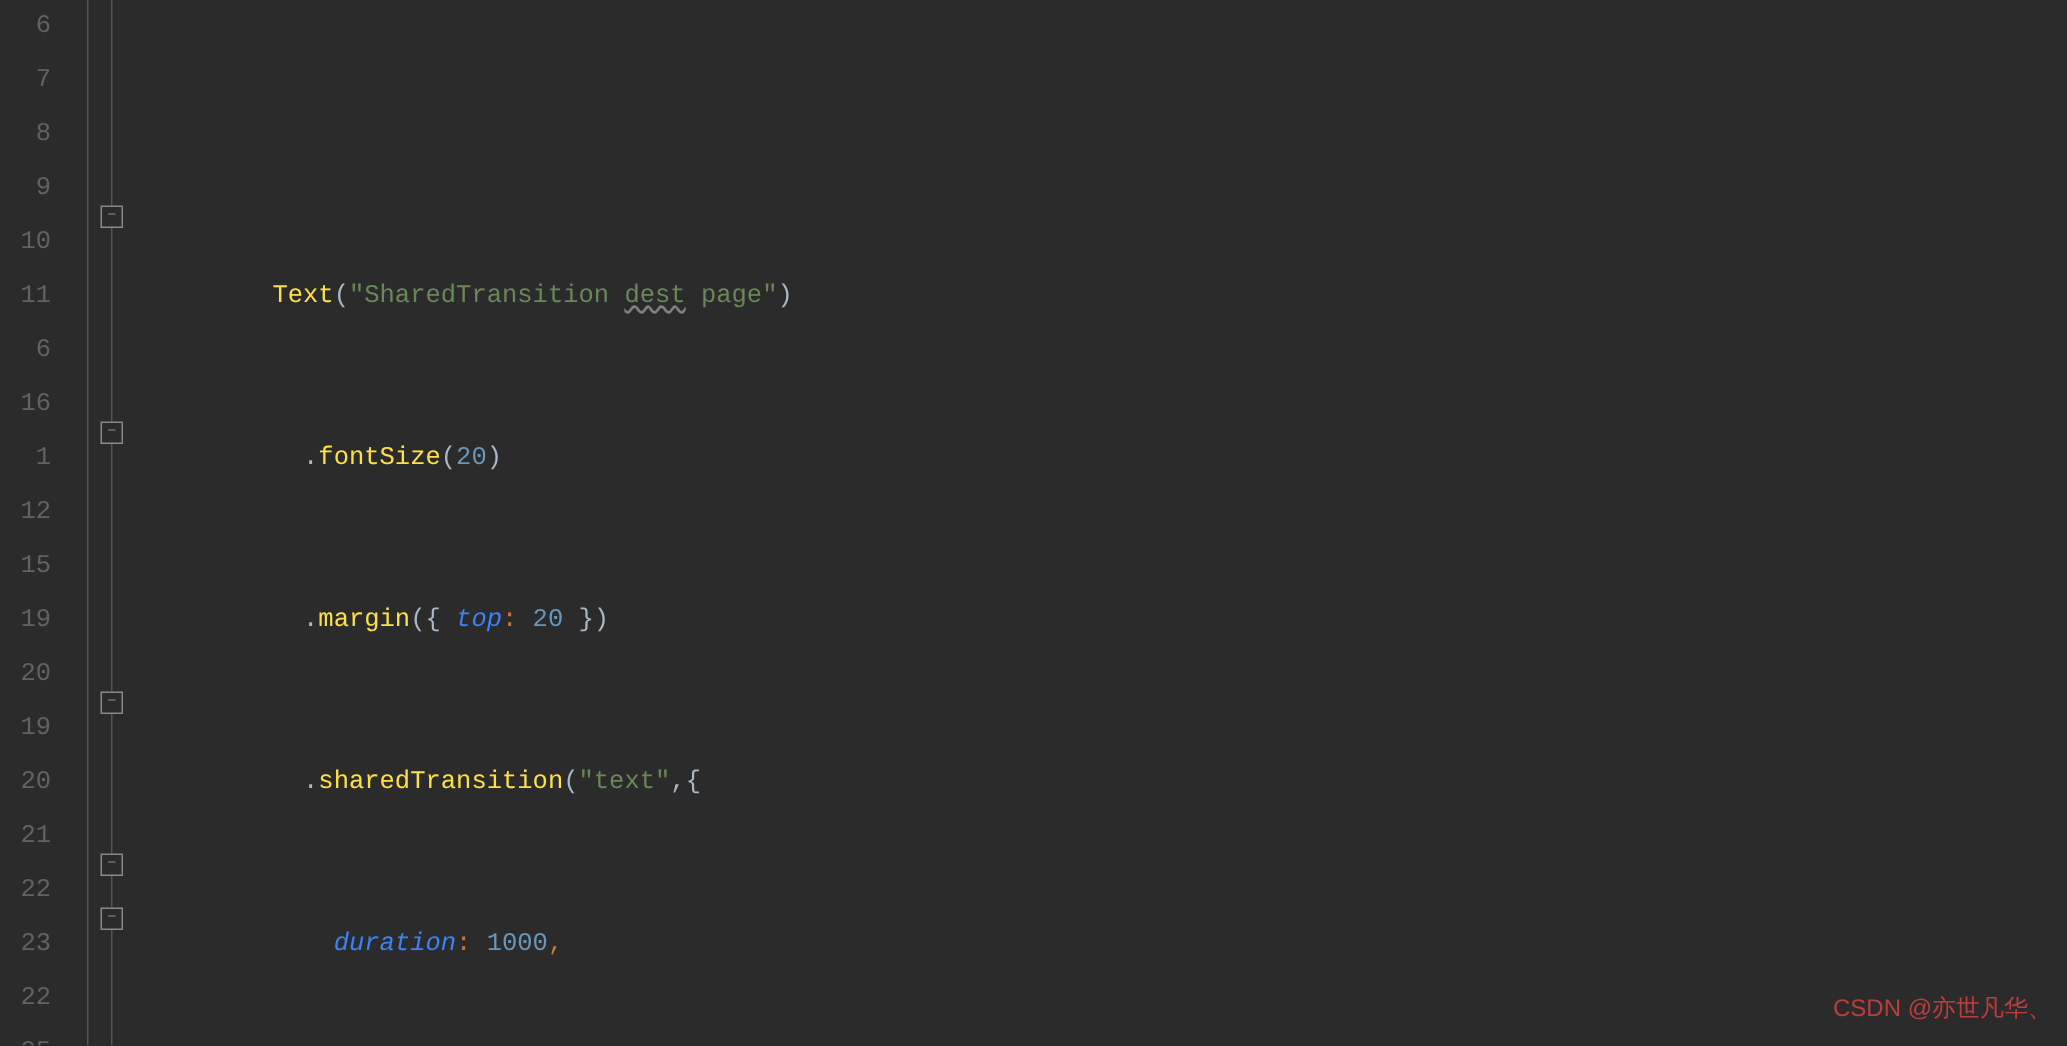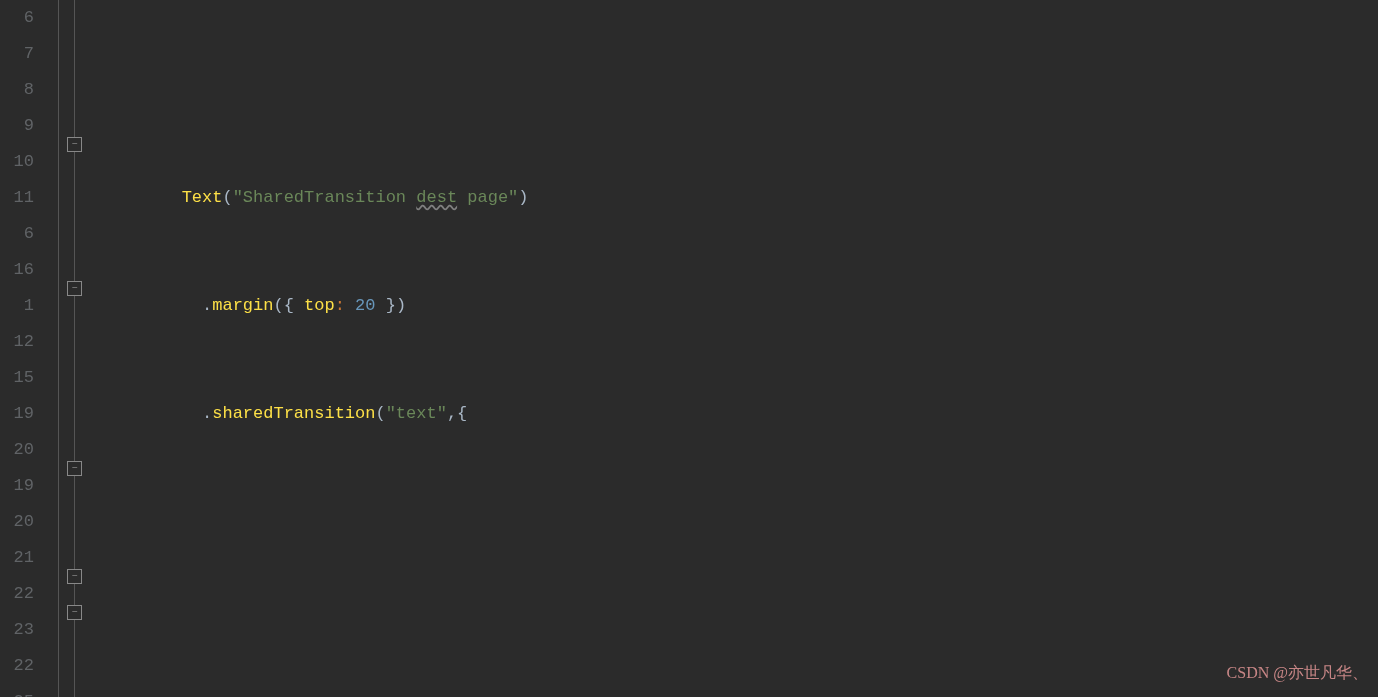--- a/index.html
+++ b/index.html
@@ -71,35 +71,35 @@
       white-space: pre;
       overflow: hidden;
     }
     .code-line {
       height: 36px;
     }
     .fn { color: #fde047; }
     .str { color: #6a8759; }
     .num { color: #6897bb; }
     .kw { color: #cc7832; }
-    .prop { color: #fde047; }
+    .prop { color: #3b82f6; font-style: italic; }
     .squiggle {
       text-decoration-line: underline;
       text-decoration-style: wavy;
       text-decoration-color: #808080;
       text-underline-offset: 2px;
       text-align: center;
     }
     .watermark {
       position: fixed;
       bottom: 6px;
       right: 10px;
-      color: #fca5a5;
+      color: #ef4444;
       font-size: 16px;
-      font-family: Liberation Serif, serif;
+      font-family: Liberation Sans, sans-serif;
       opacity: 0.75;
     }
     .colon { color: #cc7832; }
   </style>
 </head>
 <body>
 
 <div class="editor">
   <div class="gutter">
     <div class="gutter-line">6</div>
@@ -130,22 +130,24 @@
     <div class="fold-marker" style="top:137px;">−</div>
     <div class="fold-marker" style="top:281px;">−</div>
     <div class="fold-marker" style="top:461px;">−</div>
     <div class="fold-marker" style="top:569px;">−</div>
     <div class="fold-marker" style="top:605px;">−</div>
   </div>
 
   <div class="code">
     <div class="code-line"></div>
     <div class="code-line"><span>        </span><span class="fn">Text</span><span>(</span><span class="str">"SharedTransition </span><span class="str squiggle">dest</span><span class="str"> page"</span><span>)</span></div>
+    <div class="code-line"><span>          </span><span>.</span><span class="fn">fontSize</span><span>(</span><span class="num">20</span><span>)</span></div>
     <div class="code-line"><span>          </span><span>.</span><span class="fn">margin</span><span>({ </span><span class="prop">top</span><span class="colon">: </span><span class="num">20</span><span> })</span></div>
     <div class="code-line"><span>          </span><span>.</span><span class="fn">sharedTransition</span><span>(</span><span class="str">"text"</span><span>,{</span></div>
+    <div class="code-line"><span>            </span><span class="prop">duration</span><span class="colon">: </span><span class="num">1000</span><span class="kw">,</span></div>
     
     
     
     
     
     
     
     
     
     

